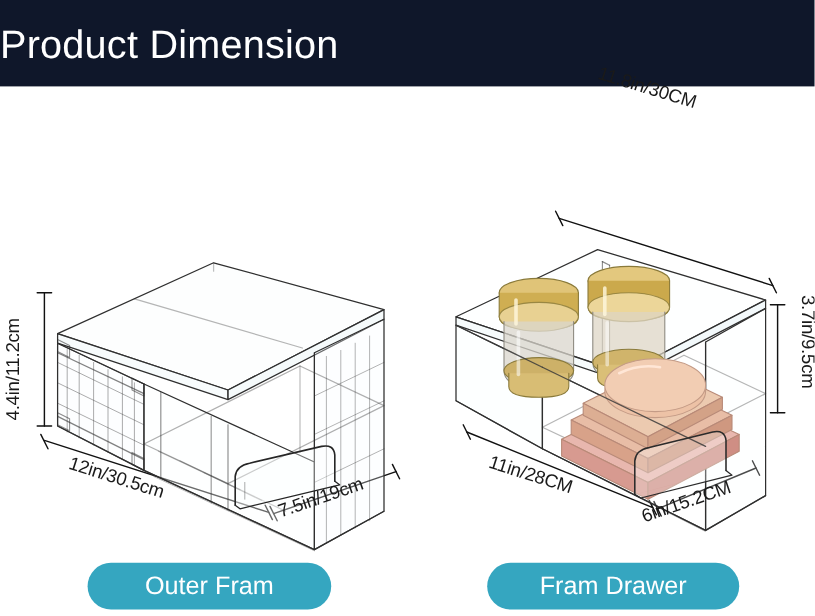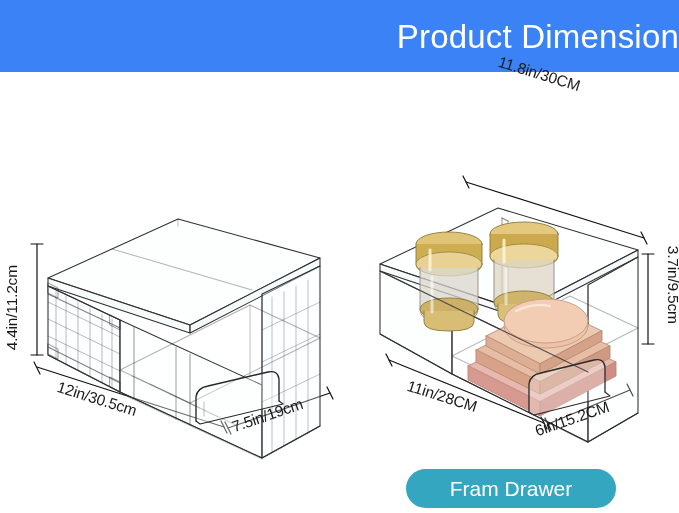--- a/index.html
+++ b/index.html
@@ -19,24 +19,24 @@
     overflow: hidden;
   }
 
   
   #header-banner {
     position: absolute;
     left: 0;
     top: 0;
     width: 679px;
     height: 72px;
-    background: #3b82f6;
+    background: #0f172a;
     display: flex;
     align-items: center;
-    justify-content: flex-end;
+    justify-content: flex-start;
   }
   #header-title {
     color: #ffffff;
     font-size: 33px;
     font-weight: 400;
     letter-spacing: 0.2px;
     line-height: 1;
     white-space: nowrap;
   }
 
@@ -367,18 +367,21 @@
       </svg>
 
       <div class="dim-label" id="lbl-inner-width">11.8in/30CM</div>
       <div class="dim-label" id="lbl-inner-height">3.7in/9.5cm</div>
       <div class="dim-label" id="lbl-inner-depth">11in/28CM</div>
       <div class="dim-label" id="lbl-inner-front">6in/15.2CM</div>
     </div>
   </div>
 
   <div id="caption-row">
+    <div class="caption-pill" id="caption-pill-outer">
+      <span class="caption-pill-label">Outer Fram</span>
+    </div>
     <div class="caption-pill" id="caption-pill-inner">
       <span class="caption-pill-label">Fram Drawer</span>
     </div>
   </div>
 
 </div>
 
 </body></html>

